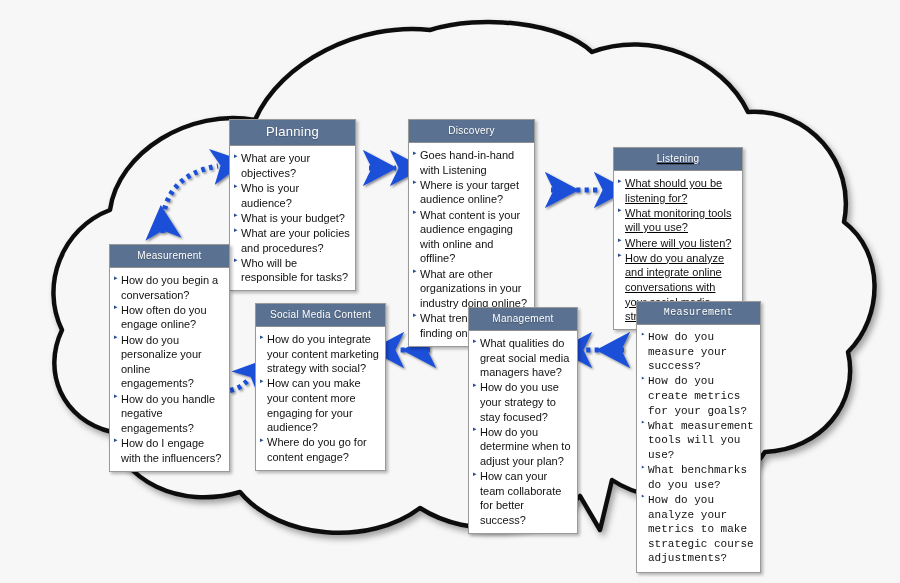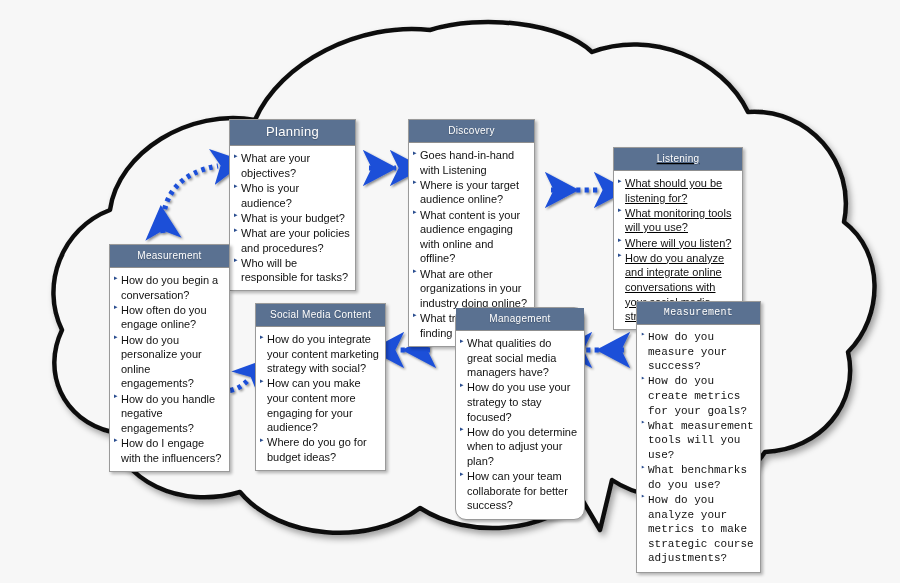--- a/index.html
+++ b/index.html
@@ -58,21 +58,21 @@
     font-size:7px;
   }
 
   
   #node-planning{left:229px;top:119px;width:127px;}
   #node-planning .node-header{font-size:13px;}
   #node-discovery{left:408px;top:119px;width:127px;}
   #node-listening{left:613px;top:147px;width:130px;text-decoration:underline;}
   #node-engagement{left:109px;top:244px;width:121px;}
   #node-social{left:255px;top:303px;width:131px;}
-  #node-management{left:455px;top:307px;width:130px;border-radius:11px;}
+  #node-management{left:468px;top:307px;width:110px;}
   #node-measurement{left:636px;top:301px;width:125px;font-family:Liberation Mono, monospace;}
 </style>
 </head>
 <body>
 
 <div id="stage">
 
   <svg id="cloud-layer" viewBox="0 0 900 583">
     <defs>
       <filter id="cloudshadow" x="-20%" y="-20%" width="150%" height="150%">
@@ -178,21 +178,21 @@
       </ul>
     </div>
   </div>
 
   <div class="node" id="node-social">
     <div class="node-header">Social Media Content</div>
     <div class="node-body">
       <ul>
         <li>How do you integrate your content marketing strategy with social?</li>
         <li>How can you make your content more engaging for your audience?</li>
-        <li>Where do you go for budget ideas?</li>
+        <li>Where do you go for content engage?</li>
       </ul>
     </div>
   </div>
 
   <div class="node" id="node-management">
     <div class="node-header">Management</div>
     <div class="node-body">
       <ul>
         <li>What qualities do great social media managers have?</li>
         <li>How do you use your strategy to stay focused?</li>

